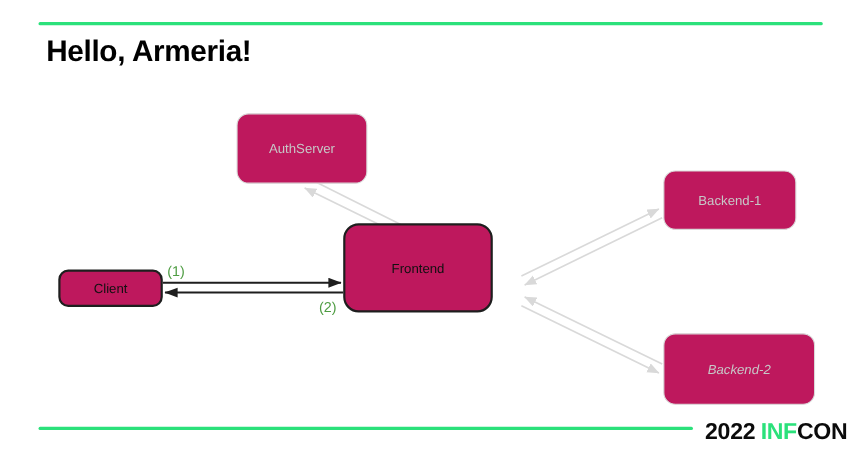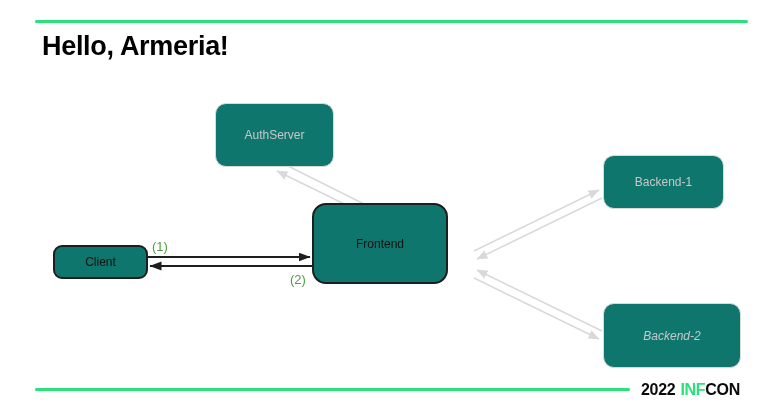--- a/index.html
+++ b/index.html
@@ -31,21 +31,21 @@
   }
   .edges { position: absolute; left: 0; top: 0; }
   .edge-inactive { stroke: var(--inactive-border, #D9D9D9); stroke-width: 1.5; }
   .edge-active { stroke: var(--active-border, #1E1E1E); stroke-width: 1.8; }
   .node {
     position: absolute;
     display: flex;
     align-items: center;
     justify-content: center;
     box-sizing: border-box;
-    background: #0f766e;
+    background: #be185d;
     font-size: 12px;
     text-align: center;
   }
   .node.active {
     border: 2px solid var(--active-border, #1E1E1E);
     border-radius: 9px;
     color: #111111;
   }
   .node.frontend { border-radius: 14px; }
   .node.inactive {
@@ -55,21 +55,21 @@
   }
   .edge-label {
     position: absolute;
     font-size: 13px;
     color: var(--annotation-green, #4F9D43);
   }
   .footer-logo {
     position: absolute;
     left: 641px;
     top: 381px;
-    font-size: 16px;
+    font-size: 21px;
     font-weight: 700;
     letter-spacing: -0.3px;
     color: #0b0b0b;
     white-space: nowrap;
   }
   .footer-logo .year { margin-right: 5px; }
   .footer-logo .highlight { color: var(--accent-green, #2BE17B); }
 </style>
 </head>
 <body>

